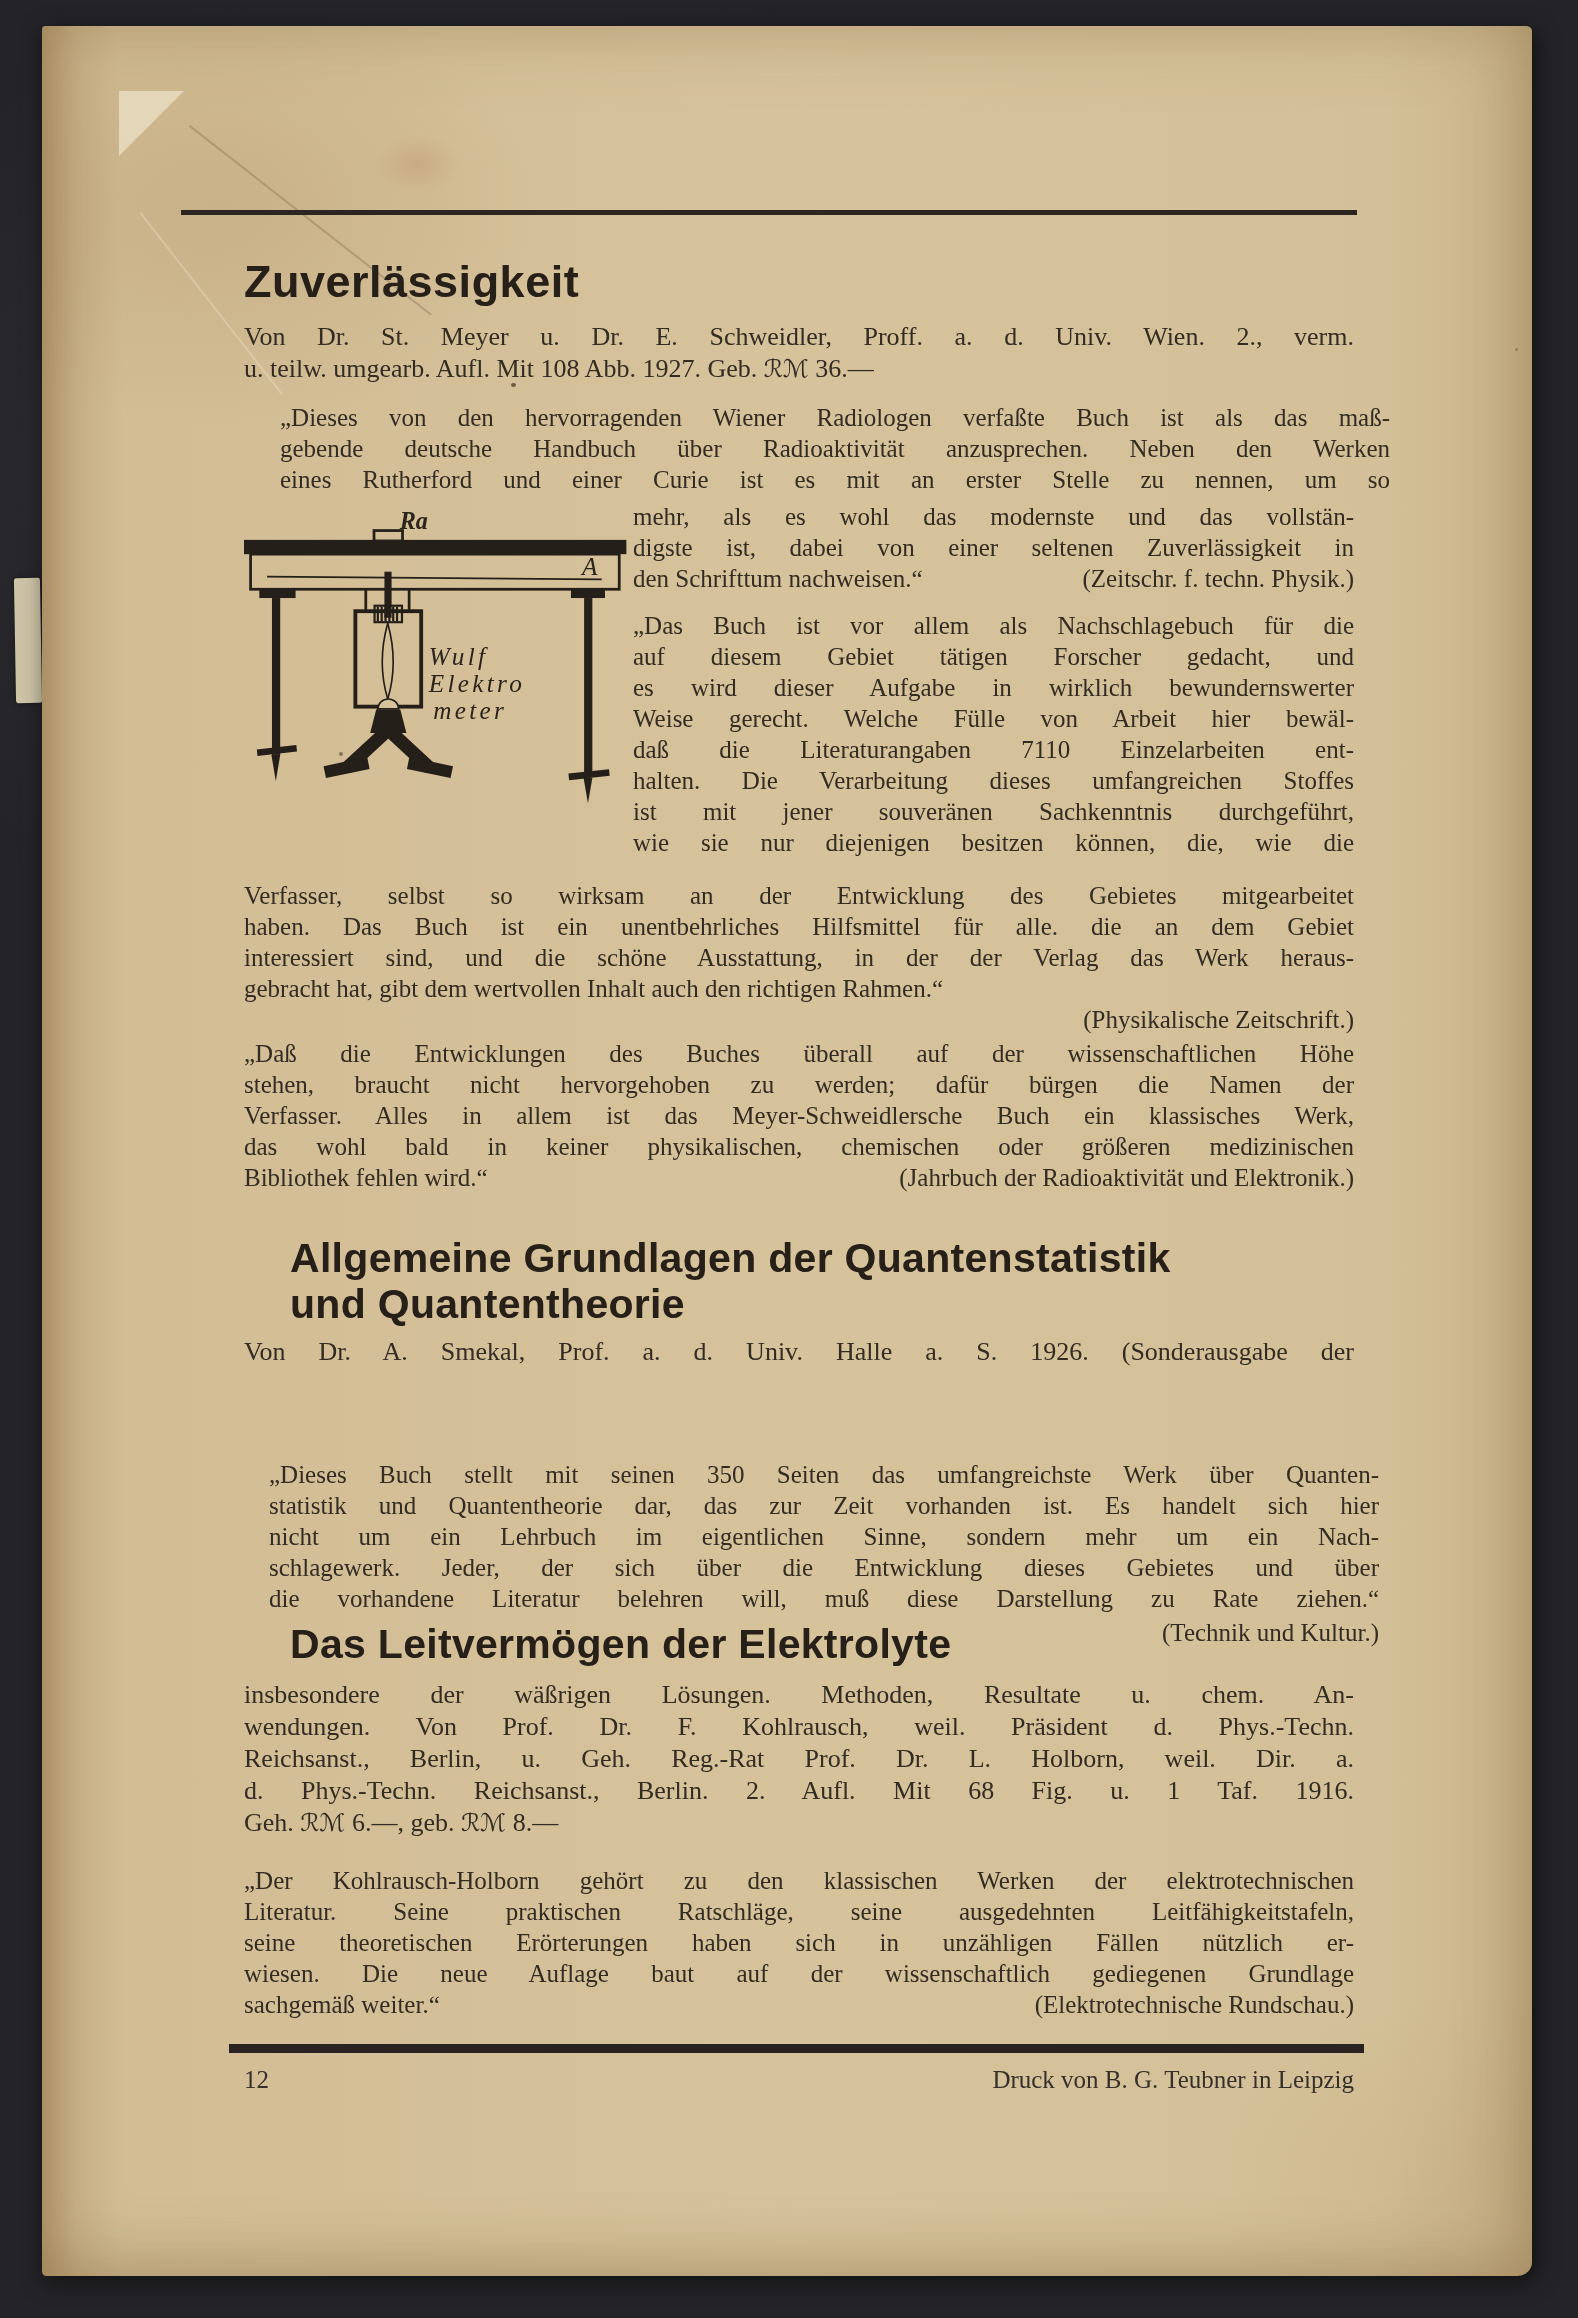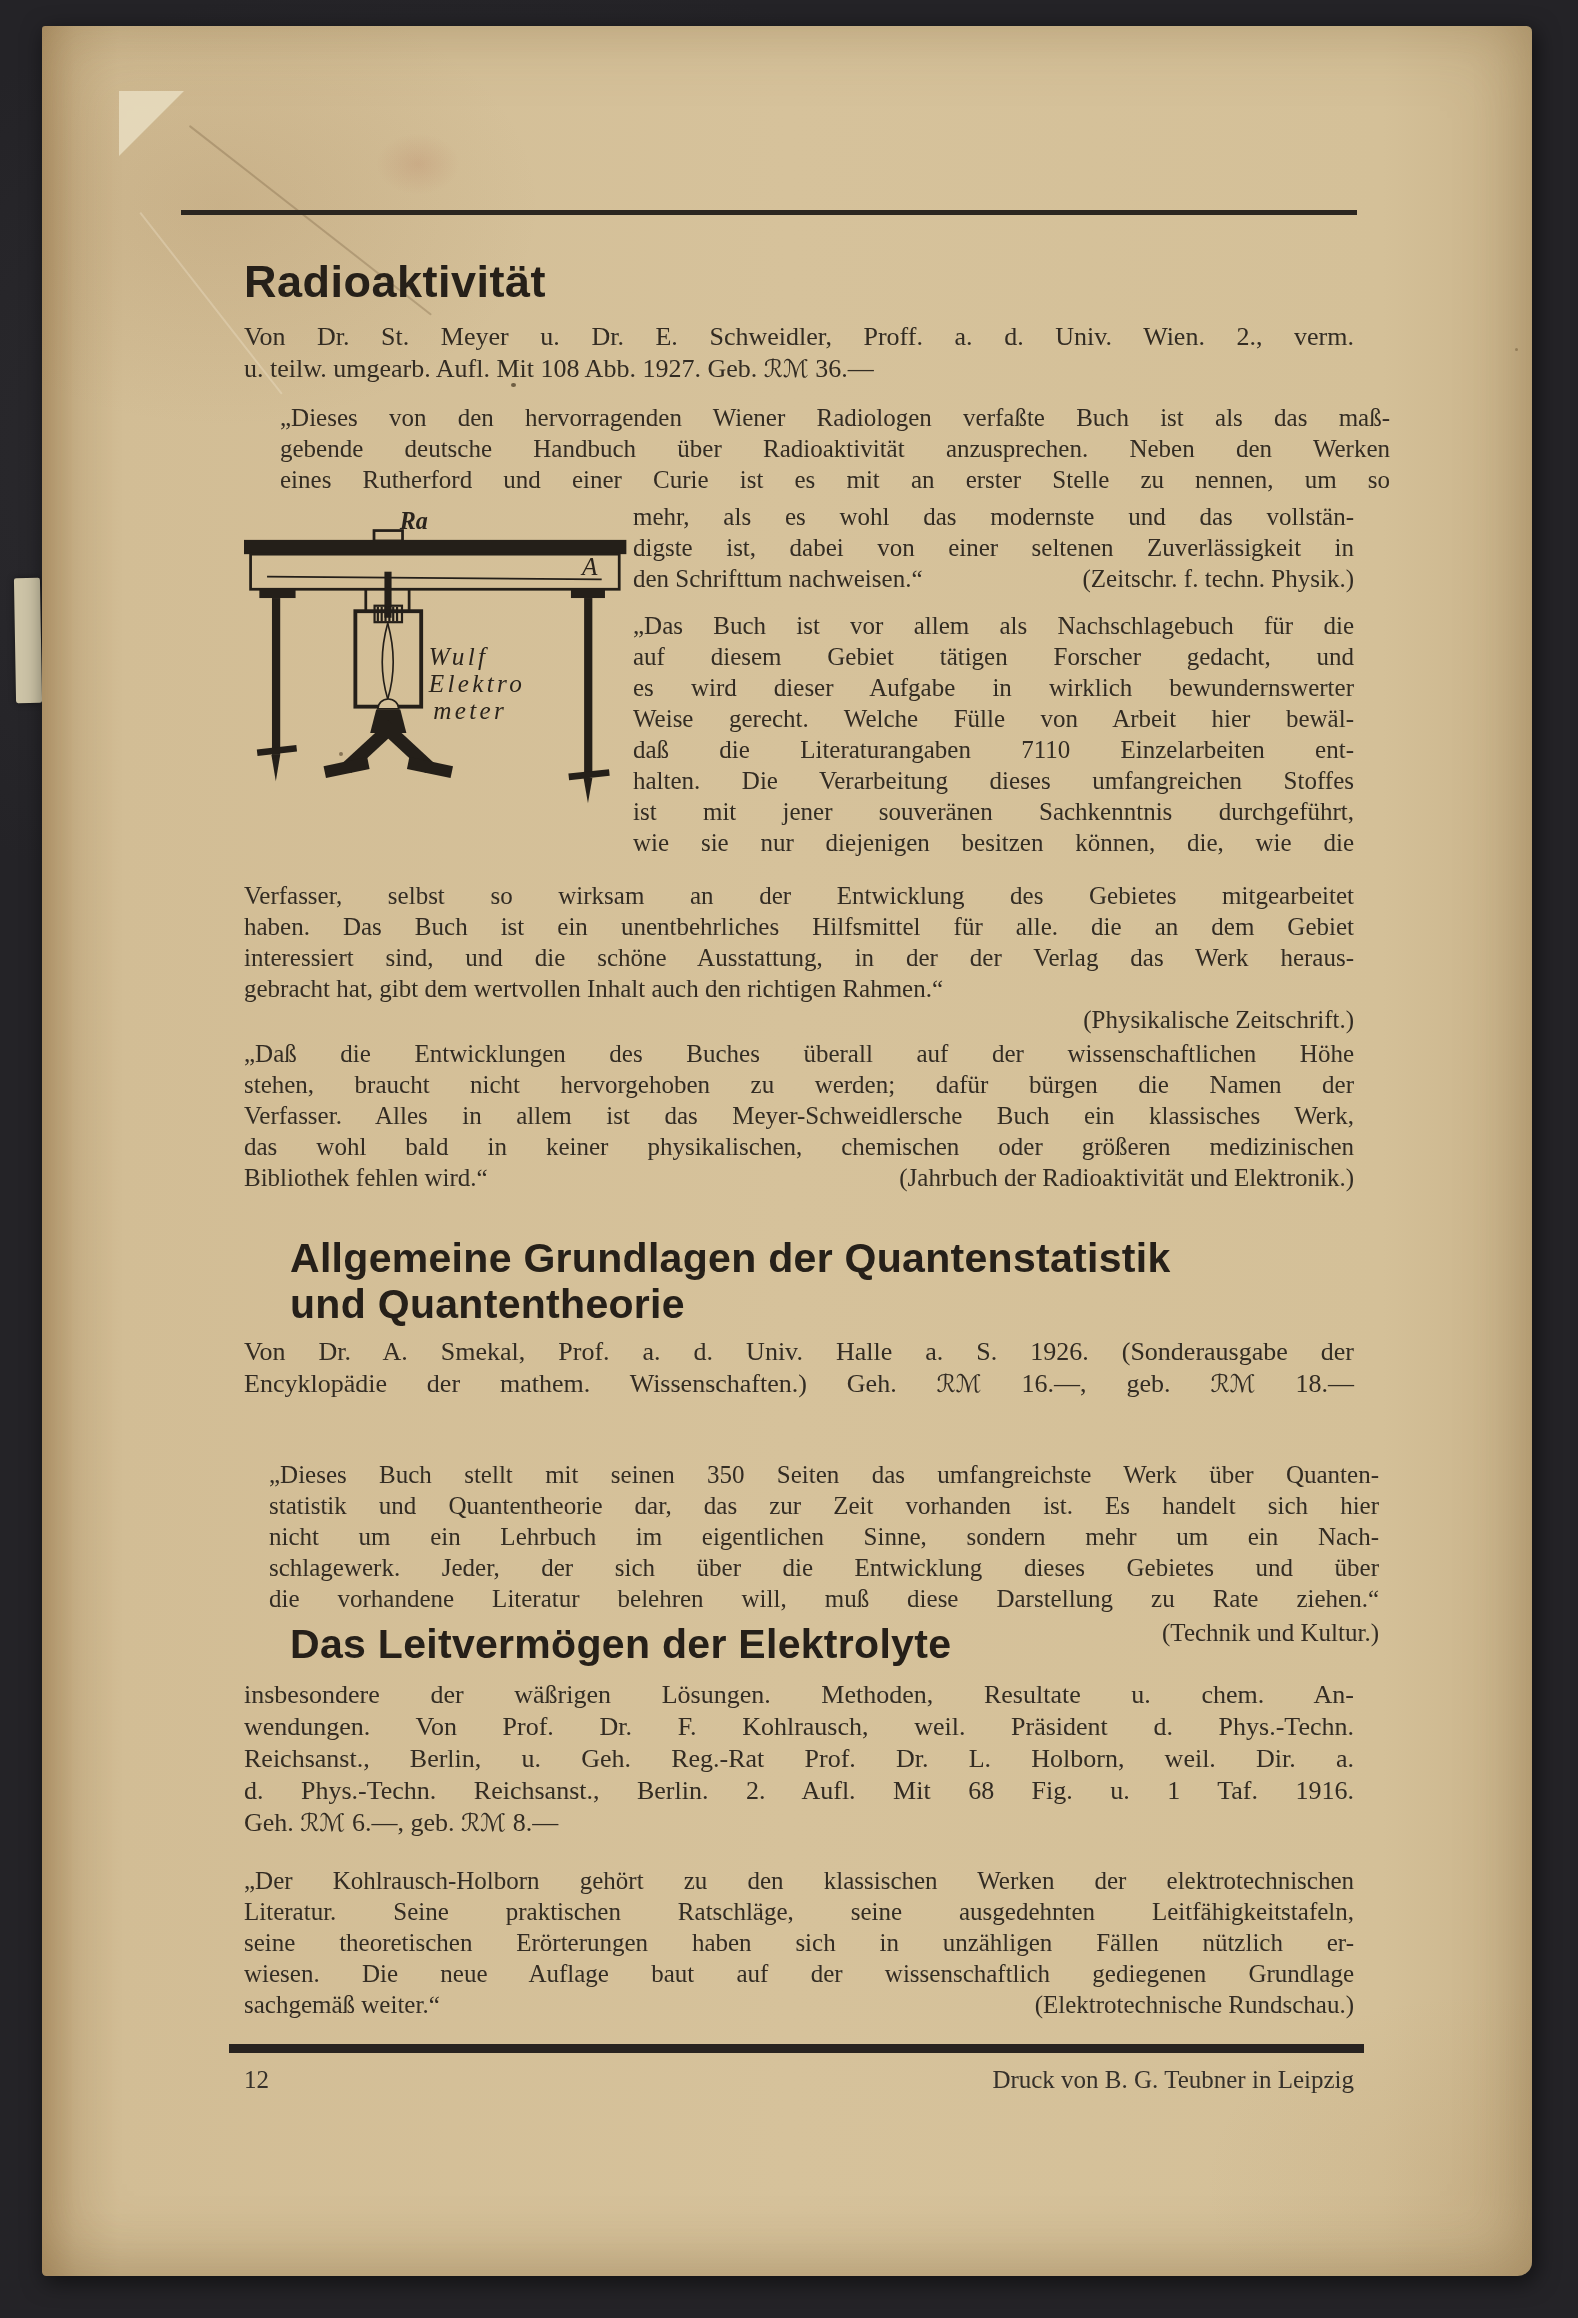--- a/index.html
+++ b/index.html
@@ -75,21 +75,21 @@
   <div class="speck1"></div>
   <div class="speck2"></div>
   <div class="speck3"></div>
 </div>
 
 <div class="rule-top"></div>
 <div class="rule-bottom"></div>
 
 <div class="content">
 
-  <div class="blk h1" style="top:257px;">Radioaktivität</div>
+  <div class="blk h1" style="top:257px;">Zuverlässigkeit</div>
   <div class="blk byline" style="top:321px;">
       <div class="tl just"><span class="runs"><span class="r">Von Dr. </span><span class="i">St. Meyer</span><span class="r"> u. Dr. </span><span class="i">E. Schweidler</span><span class="r">, Proff. a. d. Univ. Wien. 2., verm.</span></span></div>
       <div class="tl left"><span class="runs"><span class="r">u. teilw. umgearb. Aufl. Mit 108 Abb. 1927. Geb. </span><span class="rm">ℛℳ</span><span class="r"> 36.—</span></span></div>
     </div>
   <div class="blk" style="top:402px;margin-left:36px;">
       <div class="tl just"><span class="runs"><span class="i">„Dieses von den hervorragenden Wiener Radiologen verfaßte Buch ist als das maß-</span></span></div>
       <div class="tl just"><span class="runs"><span class="i">gebende deutsche Handbuch über Radioaktivität anzusprechen.</span><span class="r"> Neben den Werken</span></span></div>
       <div class="tl just"><span class="runs"><span class="r">eines Rutherford und einer Curie ist es mit an erster Stelle zu nennen, um so</span></span></div>
     </div>
 
@@ -180,21 +180,20 @@
         <span class="src">(Jahrbuch der Radioaktivität und Elektronik.)</span>
       </div>
     </div>
 
   <div class="blk h2" style="top:1235px;">
     <div>Allgemeine Grundlagen der Quantenstatistik</div>
     <div>und Quantentheorie</div>
   </div>
   <div class="blk byline" style="top:1336px;">
       <div class="tl just"><span class="runs"><span class="r">Von Dr. </span><span class="i">A. Smekal</span><span class="r">, Prof. a. d. Univ. Halle a. S. 1926. (Sonderausgabe der</span></span></div>
-      <div class="tl just"><span class="runs"><span class="r">Encyklopädie der mathem. Wissenschaften.) Geh. </span><span class="rm">ℛℳ</span><span class="r"> 16.—, geb. </span><span class="rm">ℛℳ</span><span class="r"> 18.—</span></span></div>
     </div>
   <div class="blk" style="top:1459px;margin-left:25px;">
       <div class="tl just"><span class="runs"><span class="r">„Dieses Buch stellt mit seinen 350 Seiten </span><span class="i">das umfangreichste Werk über Quanten-</span></span></div>
       <div class="tl just"><span class="runs"><span class="i">statistik und Quantentheorie dar, das zur Zeit vorhanden</span><span class="r"> ist. Es handelt sich hier</span></span></div>
       <div class="tl just"><span class="runs"><span class="r">nicht um ein Lehrbuch im eigentlichen Sinne, sondern mehr um ein Nach-</span></span></div>
       <div class="tl just"><span class="runs"><span class="r">schlagewerk. Jeder, der sich über die Entwicklung dieses Gebietes und über</span></span></div>
       <div class="tl just"><span class="runs"><span class="r">die vorhandene Literatur belehren will, muß diese Darstellung zu Rate ziehen.“</span></span></div>
       <div class="tl split" style="margin-top: 3.3px;">
         <span class="runs"></span>
         <span class="src">(Technik und Kultur.)</span>

